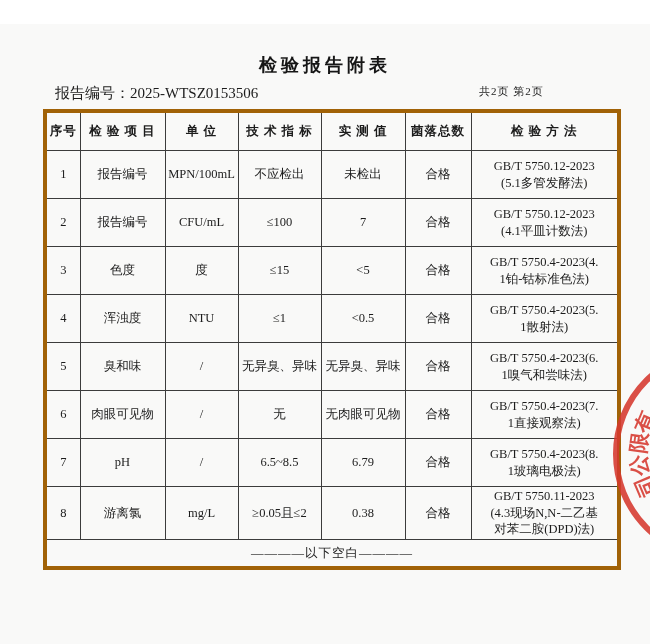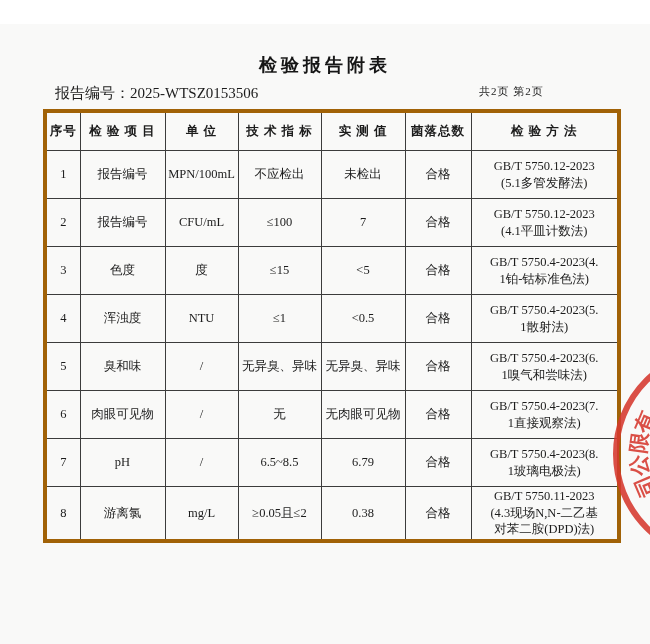--- a/index.html
+++ b/index.html
@@ -146,20 +146,23 @@
     </tr>
     <tr class="data-row tall">
       <td>8</td>
       <td>游离氯</td>
       <td>mg/L</td>
       <td>≥0.05且≤2</td>
       <td>0.38</td>
       <td>合格</td>
       <td class="method">GB/T 5750.11-2023(4.3现场N,N-二乙基对苯二胺(DPD)法)</td>
     </tr>
+    <tr class="footer-row">
+      <td colspan="7">————以下空白————</td>
+    </tr>
   </tbody>
     </table>
 
   <div class="stamp">
     <svg width="230" height="230" viewBox="0 0 230 230">
       <circle cx="125" cy="95" r="104" fill="none" stroke-width="6" stroke="#d6382e"></circle>
       <line x1="59" y1="38" x2="72" y2="50" stroke-width="5" stroke="#d6382e"></line>
       <text x="0" y="0" text-anchor="middle" dominant-baseline="central" transform="translate(49.5,63) rotate(293)" fill="#d6382e">有</text>
       <text x="0" y="0" text-anchor="middle" dominant-baseline="central" transform="translate(43.8,83.6) rotate(278)" fill="#d6382e">限</text>
       <text x="0" y="0" text-anchor="middle" dominant-baseline="central" transform="translate(43.8,106.4) rotate(262)" fill="#d6382e">公</text>

